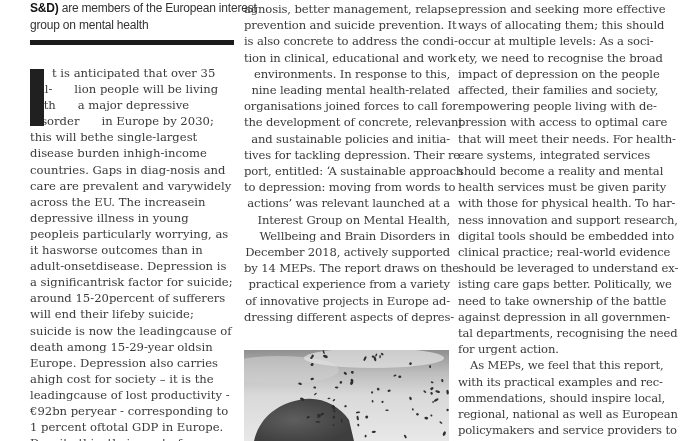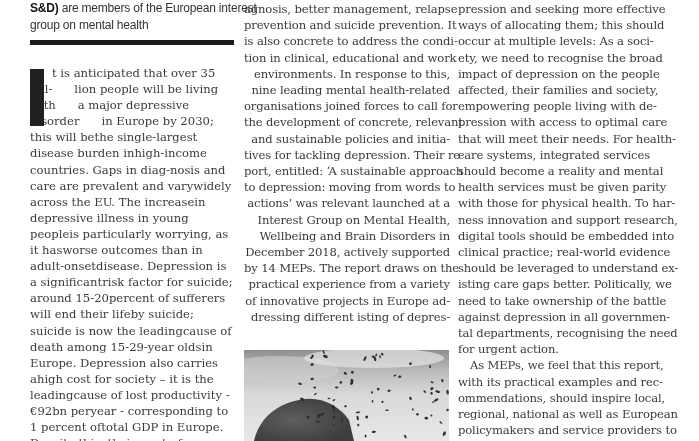--- a/index.html
+++ b/index.html
@@ -65,21 +65,21 @@
       <span class="line">tives for tackling depression. Their re-</span>
       <span class="line">port, entitled: ‘A sustainable approach</span>
       <span class="line">to depression: moving from words to</span>
       <span class="line">actions’ was relevant launched at a</span>
       <span class="line">Interest Group on Mental Health,</span>
       <span class="line">Wellbeing and Brain Disorders in</span>
       <span class="line">December 2018, actively supported</span>
       <span class="line">by 14 MEPs. The report draws on the</span>
       <span class="line">practical experience from a variety</span>
       <span class="line">of innovative projects in Europe ad-</span>
-      <span class="line">dressing different isting of depres-</span>
+      <span class="line">dressing different aspects of depres-</span>
     </div>
 </div>
 
 <div class="photo">
   <svg width="205" height="91" viewBox="0 0 205 91">
     <defs>
       <radialGradient id="treeg" cx="0.4" cy="0.5" r="0.6">
         <stop offset="0" stop-color="#5e5e5e"></stop>
         <stop offset="1" stop-color="#3e3e3e"></stop>
       </radialGradient>

